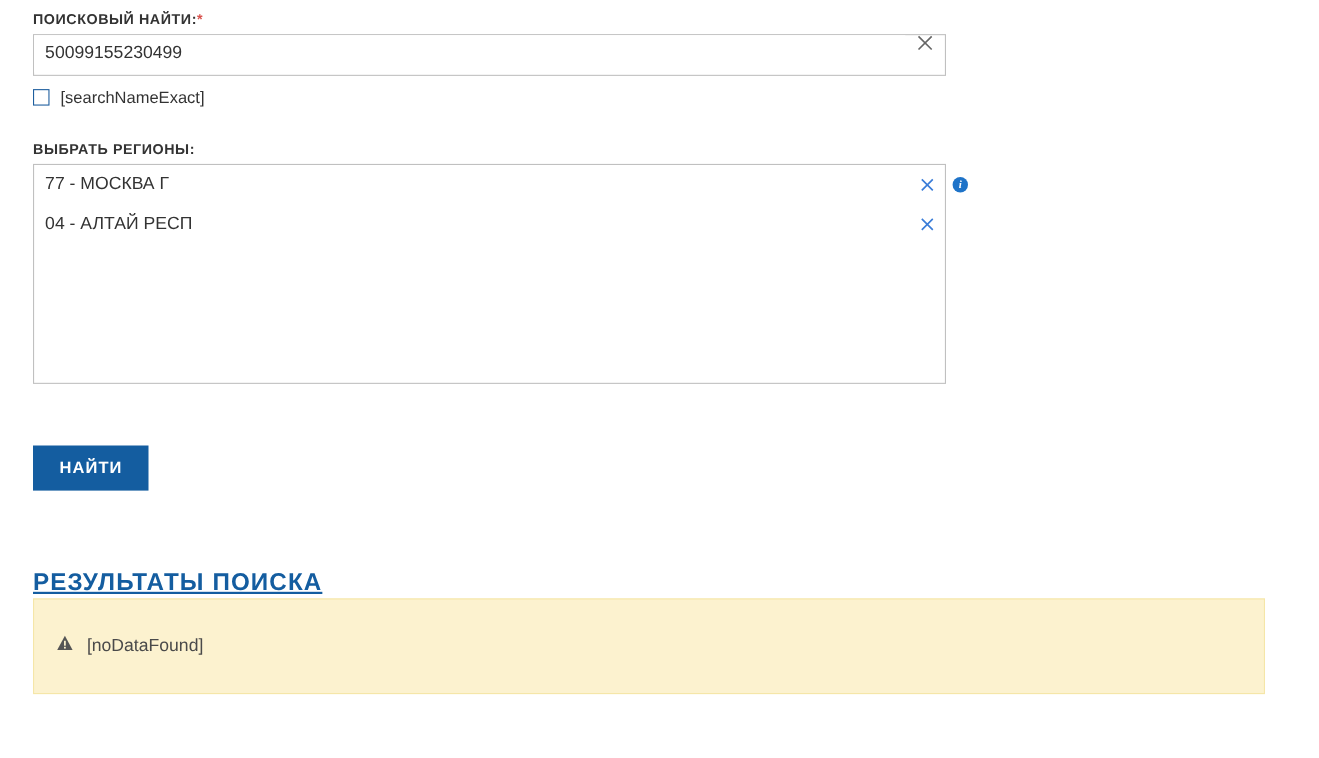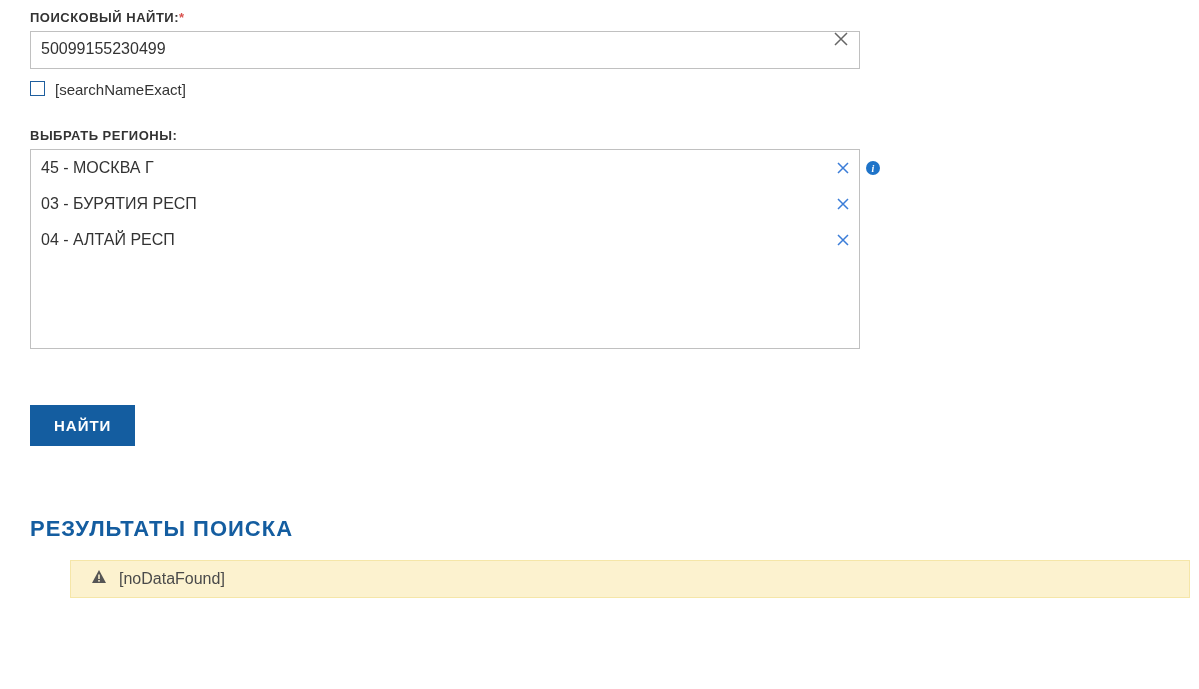--- a/index.html
+++ b/index.html
@@ -117,33 +117,33 @@
     font-weight: 700;
     letter-spacing: 1px;
     cursor: pointer;
   }
   .results-heading {
     margin-top: 70px;
     font-size: 22px;
     font-weight: 800;
     letter-spacing: 1px;
     color: #145da0;
-    margin-bottom: 18px;
+    margin-bottom: 2px;
+    text-decoration: underline;
   }
   .alert {
     background: #fcf2cf;
     border: 1px solid #f5e6a8;
-    padding: 8px 20px;
+    padding: 32px 20px;
     display: flex;
     align-items: center;
     gap: 12px;
     font-size: 16px;
     color: #4a4a4a;
     width: 1120px;
-    margin-left: 40px;
   }
   .alert-icon svg { width: 16px; height: 16px; fill: #555; }
 </style>
 </head>
 <body>
 
 
 
 
 <div class="field-group">
@@ -165,29 +165,21 @@
   <div class="checkbox"></div>
   <span>[searchNameExact]</span>
 </div>
 
 
 <div class="field-group">
   <label class="label">ВЫБРАТЬ РЕГИОНЫ:</label>
   <div class="regions-wrapper">
     <div class="regions-box" id="regions-box">
         <div class="region-item">
-          <span>45 - МОСКВА Г</span>
-          <span class="region-remove">
-            <svg viewBox="0 0 12 12">
-              <path d="M1 1 L11 11 M11 1 L1 11" stroke="#3b7dd8" stroke-width="1.5" fill="none"></path>
-            </svg>
-          </span>
-        </div>
-        <div class="region-item">
-          <span>03 - БУРЯТИЯ РЕСП</span>
+          <span>77 - МОСКВА Г</span>
           <span class="region-remove">
             <svg viewBox="0 0 12 12">
               <path d="M1 1 L11 11 M11 1 L1 11" stroke="#3b7dd8" stroke-width="1.5" fill="none"></path>
             </svg>
           </span>
         </div>
         <div class="region-item">
           <span>04 - АЛТАЙ РЕСП</span>
           <span class="region-remove">
             <svg viewBox="0 0 12 12">

